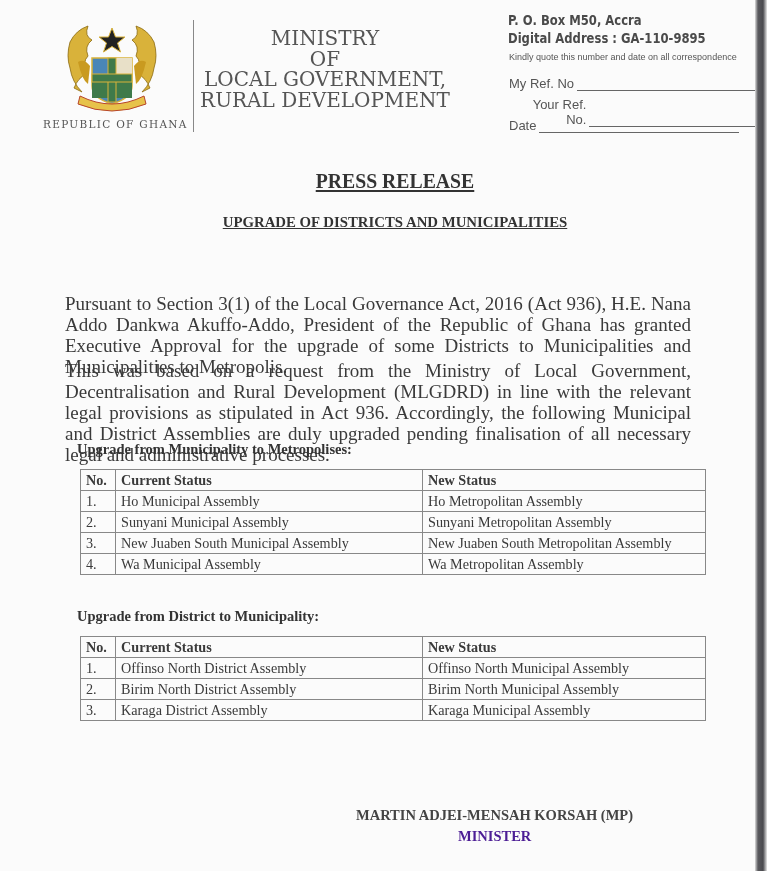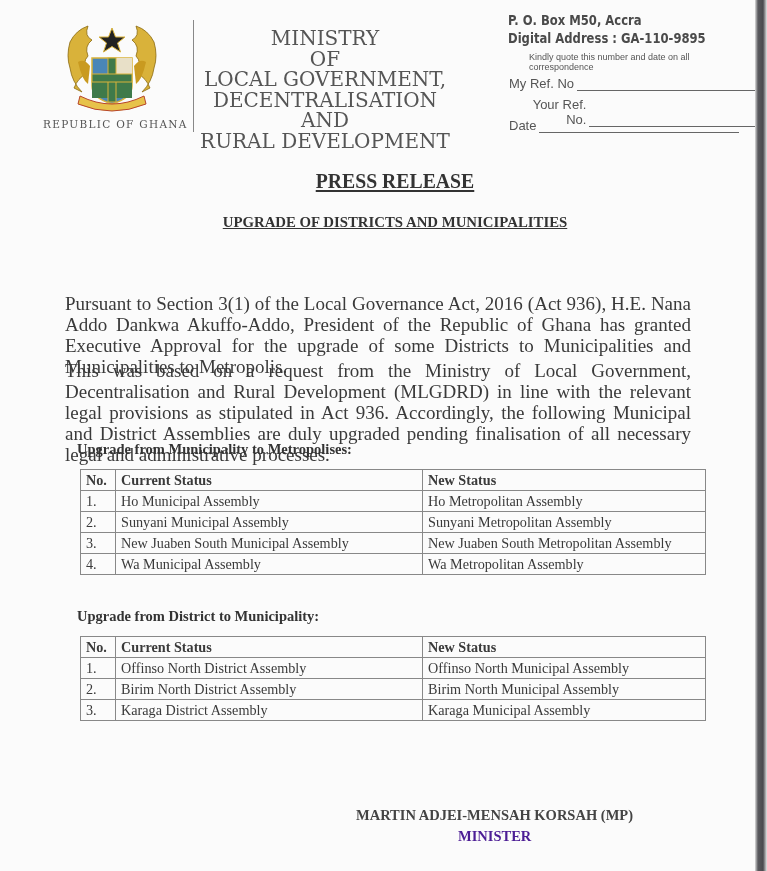--- a/index.html
+++ b/index.html
@@ -9,21 +9,21 @@
           background: linear-gradient(to right, #dcdcdc 0, #5a5a5e 3px, #4a4a4e 8px, #e6e6e6 12px); }
   .serif { font-family: "Liberation Serif", serif; color: #333; }
   .sans  { font-family: "Liberation Sans", sans-serif; }
 
   .crest { position: absolute; left: 62px; top: 22px; width: 100px; height: 95px; }
   .republic { position: absolute; left: 43px; top: 118px; font-family: "DejaVu Serif", serif; font-size: 10.5px; letter-spacing: 1.3px; color: #555; }
   .vdivider { position: absolute; left: 193px; top: 20px; width: 1px; height: 112px; background: #888; }
   .ministry { position: absolute; left: 200px; top: 28px; width: 250px; text-align: center; font-family: "DejaVu Serif", serif; color: #555; font-size: 20px; line-height: 20.5px; }
 
   .address { position: absolute; left: 508px; top: 12px; font-family: "DejaVu Sans", sans-serif; font-weight: bold; font-size: 13.2px; color: #4a4a4a; line-height: 18px; transform: scaleX(0.88); transform-origin: left top; }
-  .kindly { position: absolute; left: 509px; top: 52px; font-size: 9px; color: #555; margin-left: 20px; }
+  .kindly { position: absolute; left: 509px; top: 52px; font-size: 9px; color: #555; }
   .refrow { position: absolute; left: 509px; font-size: 13px; color: #555; display: flex; align-items: flex-end; }
   .refrow .line { border-bottom: 1px solid #666; height: 8px; margin-left: 3px; }
 
   .press { position: absolute; left: 0; width: 790px; top: 169px; text-align: center; font-weight: bold; font-size: 21px; text-decoration: underline; color: #333; transform: scaleX(0.94); }
   .subtitle { position: absolute; left: 0; width: 790px; top: 214px; text-align: center; font-weight: bold; font-size: 14.8px; text-decoration: underline; color: #333; }
   .para { position: absolute; left: 65px; width: 626px; font-size: 19px; line-height: 21px; text-align: justify; color: #3a3a3a; margin-top: 38px; }
   .section-head { position: absolute; left: 77px; font-weight: bold; font-size: 14.5px; color: #333; }
 
   table { position: absolute; left: 80px; border-collapse: collapse; font-family: "Liberation Serif", serif; font-size: 14.2px; color: #3a3a3a; }
   td, th { border: 1px solid #888; padding: 0 5px; height: 20px; text-align: left; font-weight: normal; white-space: nowrap; }
@@ -59,21 +59,20 @@
       <path d="M18 74 Q50 90 82 74 L84 82 Q50 96 16 82 Z" fill="#e7c24a" stroke="#b8452a" stroke-width="1"></path>
     </svg>
   </div>
   <div class="republic">REPUBLIC OF GHANA</div>
   <div class="vdivider"></div>
 
   <div class="ministry">
     <div>MINISTRY</div>
     <div>OF</div>
     <div>LOCAL GOVERNMENT,</div>
-    <div>DECENTRALISATION AND</div>
     <div>RURAL DEVELOPMENT</div>
   </div>
 
   <div class="address">
     <div>P. O. Box M50, Accra</div>
     <div>Digital Address : GA-110-9895</div>
   </div>
   <div class="kindly sans">Kindly quote this number and date on all correspondence</div>
 
   <div class="refrow sans" style="top:76px;">

